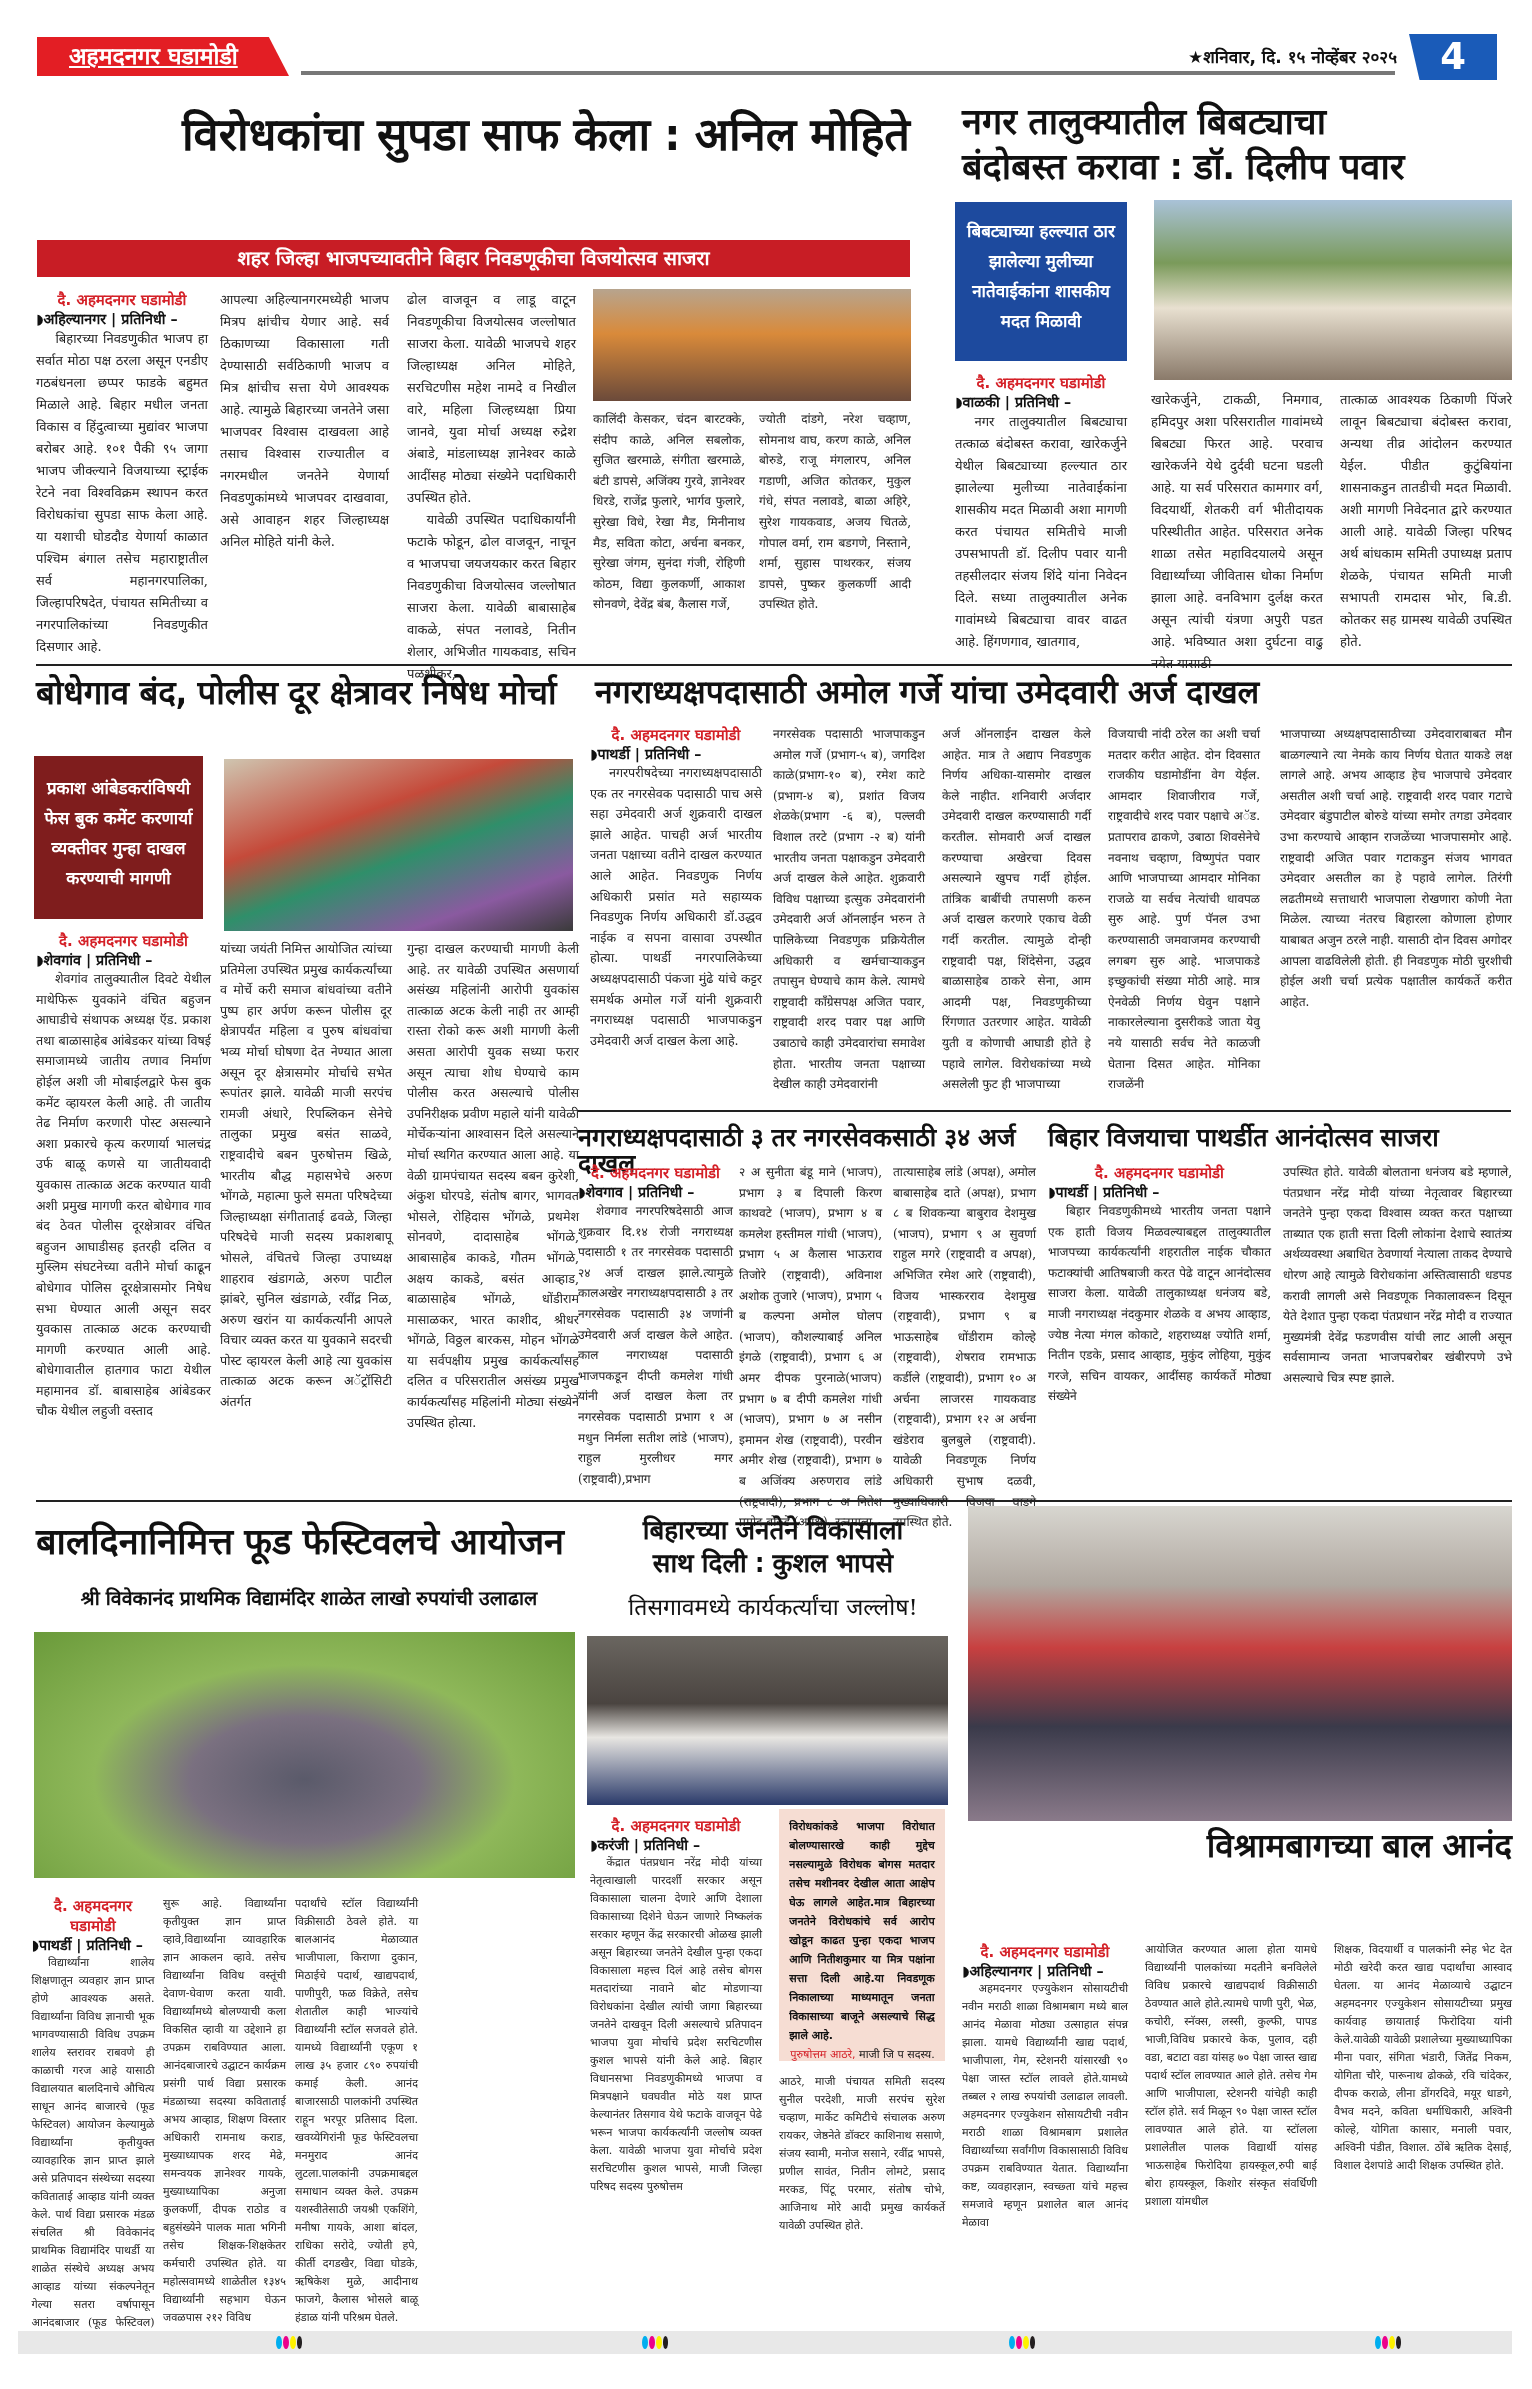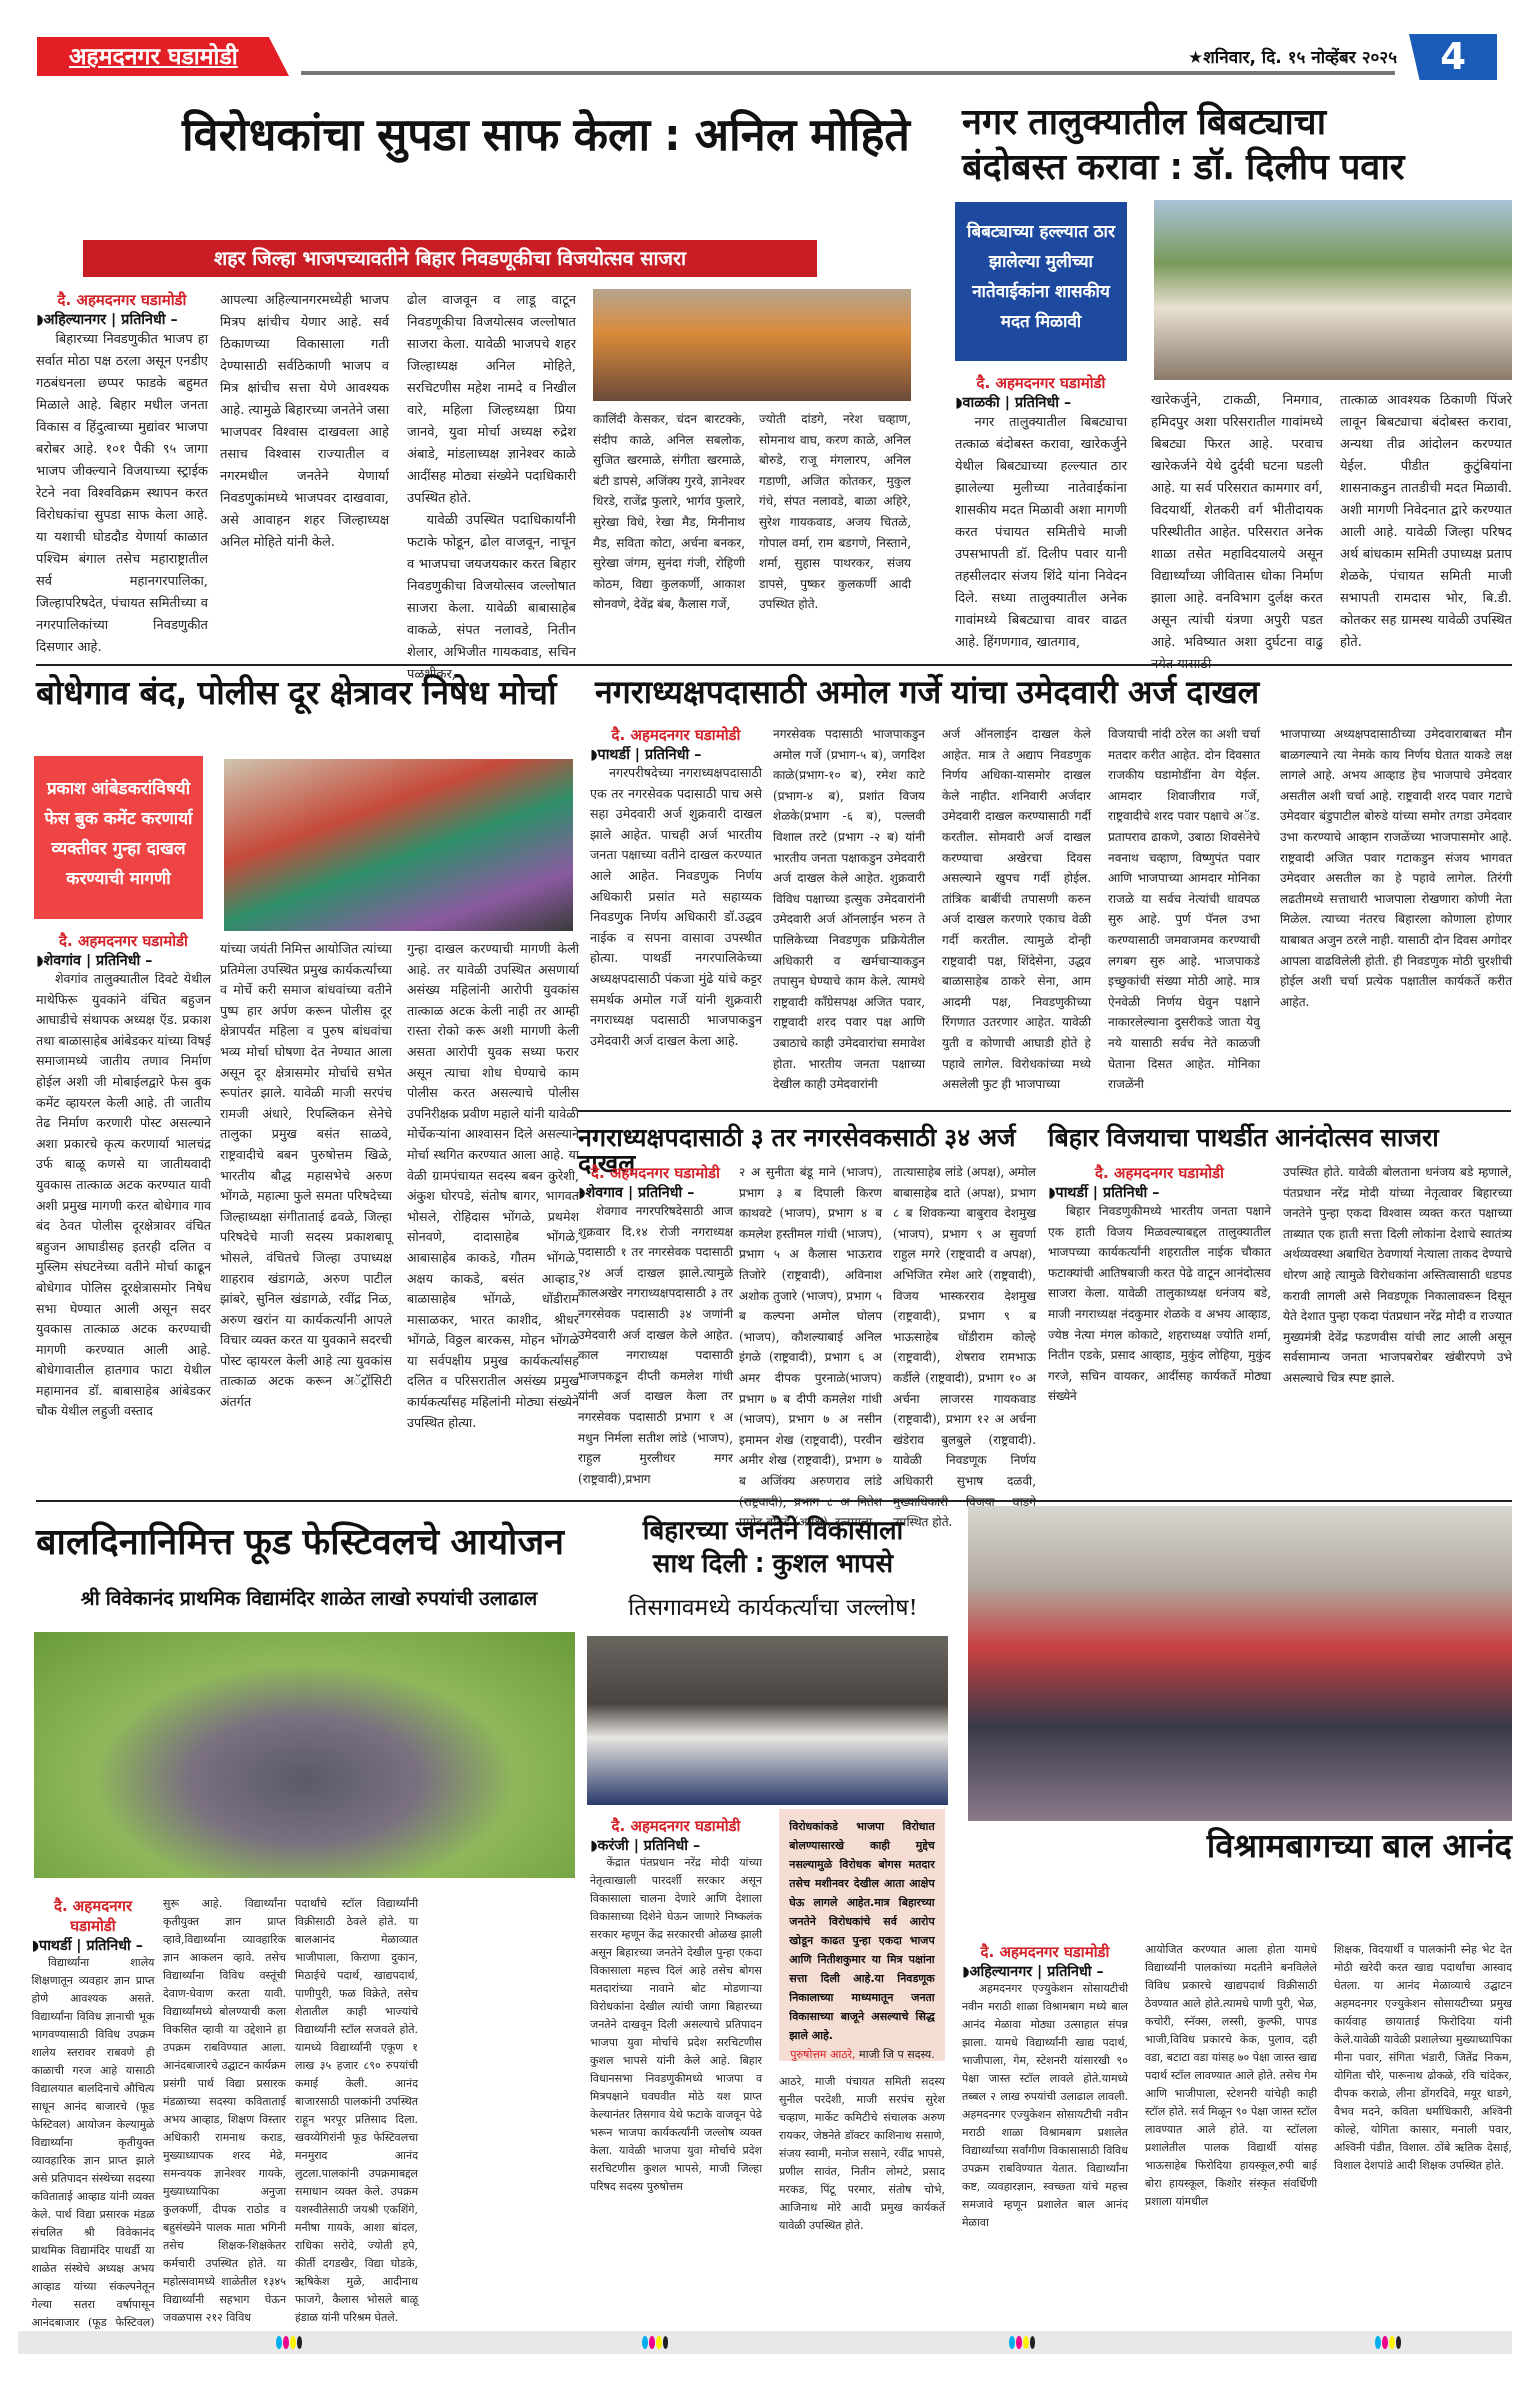--- a/index.html
+++ b/index.html
@@ -16,39 +16,39 @@
   .hl { font-weight: bold; line-height: 1.05; color: #111; font-family: "DejaVu Sans Condensed", "DejaVu Sans", sans-serif; }
   .red-bar { background: #c81d25; color: #fff; font-weight: bold; text-align: center; }
   .byline { color: #d42027; font-weight: bold; font-size: 15px; text-align: center; }
   .dateline { font-weight: bold; font-size: 14.3px; }
   .dateline::before { content: "\25D7 "; }
   .col { font-size: 13px; line-height: 22px; text-align: justify; font-family: "DejaVu Serif", serif; color: #222; }
   .col p { text-indent: 1.5em; }
   .photo { overflow: hidden; }
   .rule { height: 2.3px; background: #222; }
   .blue-box { background: #1d4a9e; color: #fff; font-weight: bold; text-align: center; font-size: 24px; line-height: 36px; padding: 13.7px 9.2px; }
-  .black-box { background: #ef4444; color: #fff; font-weight: bold; text-align: center; font-size: 22px; line-height: 34px; padding: 17px 9.2px; }
+  .black-box { background: #7f1d1d; color: #fff; font-weight: bold; text-align: center; font-size: 22px; line-height: 34px; padding: 17px 9.2px; }
   .pink-box { background: #f6ddd3; font-weight: bold; font-size: 15px; line-height: 27.5px; padding: 11.5px 12.6px; text-align: justify; }
   .pink-box .who { color: #d42027; }
   .cmyk-strip { left: 18.3px; top: 2331px; width: 1494px; height: 23px; background: #e8e8e8; }
   .cmyk-dots { position: absolute; top: 4.6px; display: flex; gap: 1.1px; }
   .cmyk-dots span { width: 5.7px; height: 13.7px; border-radius: 50%; display: block; }
 </style>
 </head>
 <body>
 
 <div class="abs mast-logo">अहमदनगर घडामोडी</div>
 <div class="abs mast-rule"></div>
 <div class="abs mast-date">★शनिवार, दि. १५ नोव्हेंबर २०२५</div>
 <div class="abs page-num">4</div>
 
 <div class="abs hl" style="left:80px;top:103px;width:830px;font-size:45px;text-align:right;">
   <div style="margin-top:8px;margin-left:-46px;">विरोधकांचा सुपडा साफ केला : अनिल मोहिते</div>
 </div>
-<div class="abs red-bar" style="left:37px;top:240px;width:734px;height:37px;font-size:19.5px;line-height:37px;margin-left:46px;">शहर जिल्हा भाजपच्यावतीने बिहार निवडणूकीचा विजयोत्सव साजरा</div>
+<div class="abs red-bar" style="left:37px;top:240px;width:873px;height:37px;font-size:19.5px;line-height:37px;">शहर जिल्हा भाजपच्यावतीने बिहार निवडणूकीचा विजयोत्सव साजरा</div>
 
 <div class="abs" style="left:36px;top:289px;width:172px;">
   <div class="byline">दै. अहमदनगर घडामोडी</div>
   <div class="dateline">अहिल्यानगर | प्रतिनिधी –</div>
   <div class="col">
       <p>बिहारच्या निवडणुकीत भाजप हा सर्वात मोठा पक्ष ठरला असून एनडीए गठबंधनला छप्पर फाडके बहुमत मिळाले आहे. बिहार मधील जनता विकास व हिंदुत्वाच्या मुद्यांवर भाजपा बरोबर आहे. १०१ पैकी ९५ जागा भाजप जीक्ल्याने विजयाच्या स्ट्राईक रेटने नवा विश्वविक्रम स्थापन करत विरोधकांचा सुपडा साफ केला आहे. या यशाची घोडदौड येणार्या काळात पश्चिम बंगाल तसेच महाराष्ट्रातील सर्व महानगरपालिका, जिल्हापरिषदेत, पंचायत समितीच्या व नगरपालिकांच्या निवडणुकीत दिसणार आहे.</p>
     </div>
 </div>
 <div class="abs col" style="left:220px;top:289px;width:169px;">
   <div>आपल्या अहिल्यानगरमध्येही भाजप मित्रप क्षांचीच येणार आहे. सर्व ठिकाणच्या विकासाला गती देण्यासाठी सर्वठिकाणी भाजप व मित्र क्षांचीच सत्ता येणे आवश्यक आहे. त्यामुळे बिहारच्या जनतेने जसा भाजपवर विश्वास दाखवला आहे तसाच विश्वास राज्यातील व नगरमधील जनतेने येणार्या निवडणुकांमध्ये भाजपवर दाखवावा, असे आवाहन शहर जिल्हाध्यक्ष अनिल मोहिते यांनी केले.</div>

